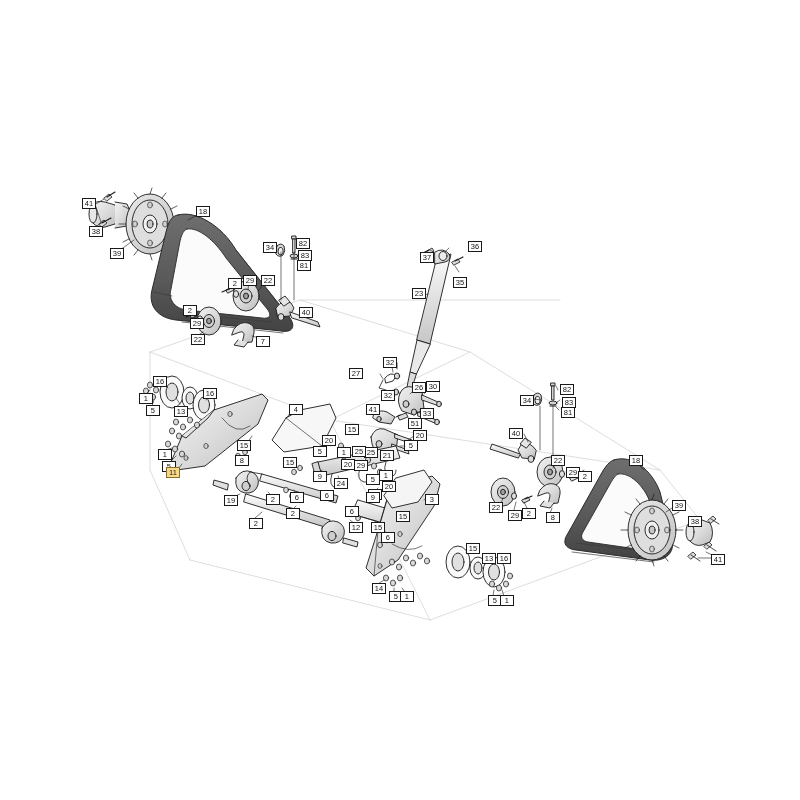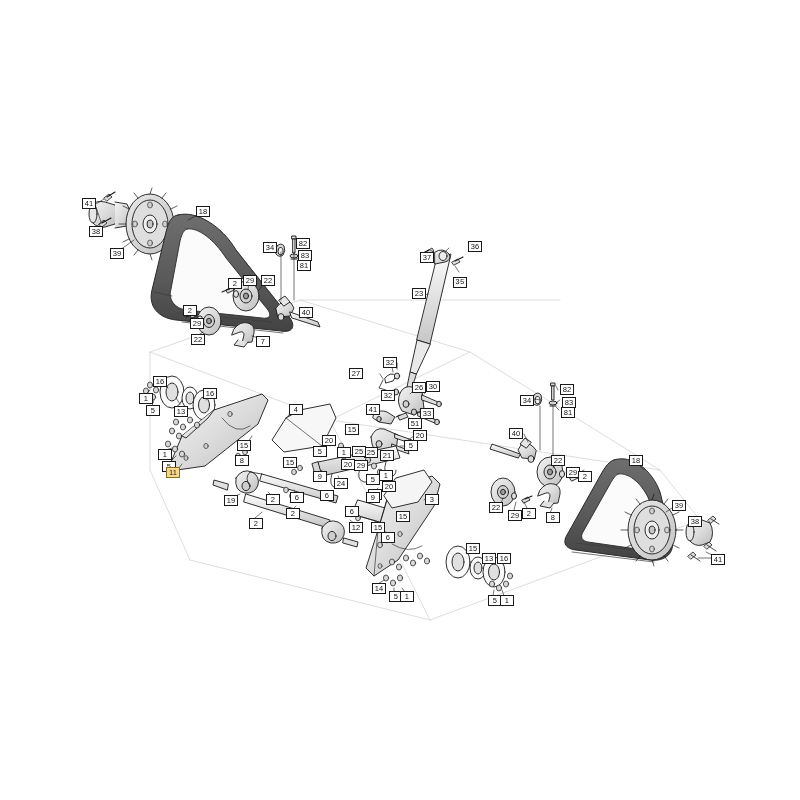--- a/index.html
+++ b/index.html
@@ -516,21 +516,21 @@
       <div class="callout w1" style="left: 228px; top: 278px;">2</div>
       <div class="callout w1" style="left: 243px; top: 275px;">29</div>
       <div class="callout w1" style="left: 261px; top: 275px;">22</div>
       <div class="callout w1" style="left: 183px; top: 305px;">2</div>
       <div class="callout w1" style="left: 190px; top: 318px;">29</div>
       <div class="callout w1" style="left: 191px; top: 334px;">22</div>
       <div class="callout w1" style="left: 256px; top: 336px;">7</div>
       <div class="callout w1" style="left: 299px; top: 307px;">40</div>
       <div class="callout w1" style="left: 468px; top: 241px;">36</div>
       <div class="callout w1" style="left: 420px; top: 252px;">37</div>
-      <div class="callout w1" style="left: 453px; top: 277px; font-family: Liberation Mono, monospace;">35</div>
+      <div class="callout w1" style="left: 453px; top: 277px;">35</div>
       <div class="callout w1" style="left: 412px; top: 288px; text-align: right;">23</div>
       <div class="callout w1" style="left: 383px; top: 357px;">32</div>
       <div class="callout w1" style="left: 349px; top: 368px;">27</div>
       <div class="callout w1" style="left: 381px; top: 390px;">32</div>
       <div class="callout w1" style="left: 412px; top: 382px;">26</div>
       <div class="callout w1" style="left: 426px; top: 381px;">30</div>
       <div class="callout w1" style="left: 420px; top: 408px;">33</div>
       <div class="callout w1" style="left: 408px; top: 418px;">51</div>
       <div class="callout w1" style="left: 366px; top: 404px;">41</div>
       <div class="callout w1" style="left: 413px; top: 430px;">20</div>

